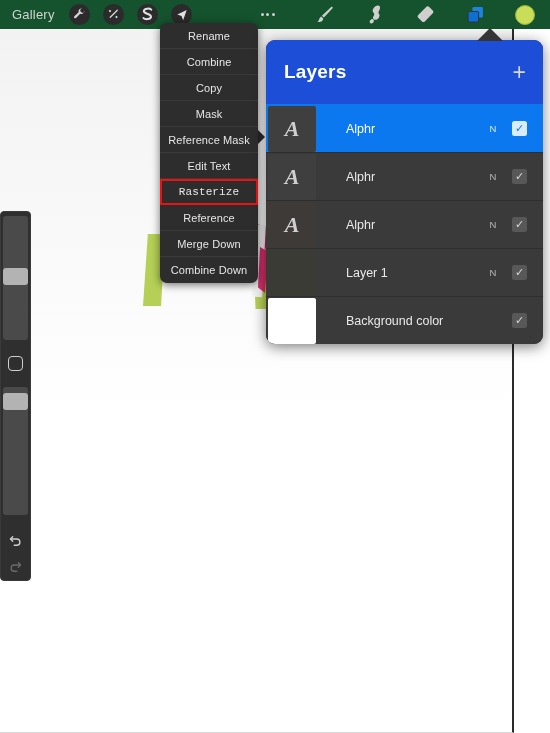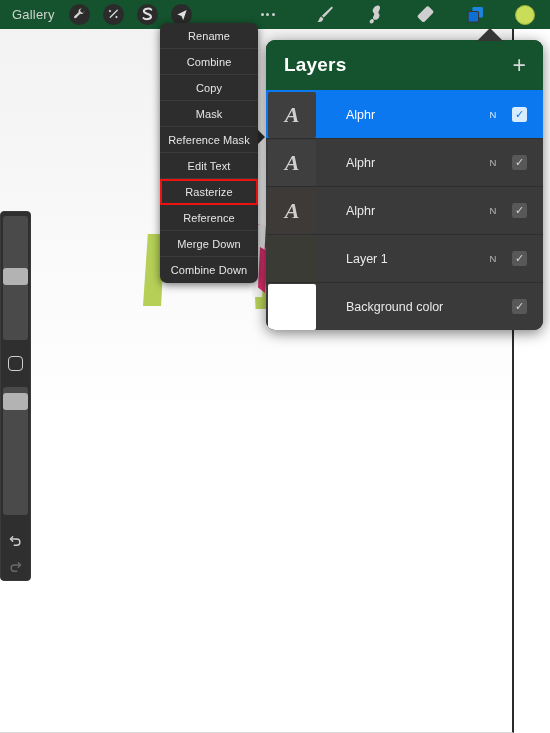--- a/index.html
+++ b/index.html
@@ -166,20 +166,21 @@
     position:relative;
     letter-spacing:.1px;
     white-space:nowrap;
   }
   .menu-item:last-child{ border-bottom:none; }
   .menu-item.highlighted{
     outline:2.5px solid #ee1111;
     outline-offset:-2px;
     z-index:2;
     background:#2d2d2d;
+    font-family:Liberation Mono, monospace;
   }
   #menu-arrow{
     position:absolute;
     left:256px; top:128px;
     width:0;height:0;
     border-top:9px solid transparent;
     border-bottom:9px solid transparent;
     border-left:9px solid #2d2d2d;
     z-index:49;
   }
@@ -198,24 +199,24 @@
   #layers-pointer{
     position:absolute;
     left:477px; top:28px;
     width:0;height:0;
     border-left:13px solid transparent;
     border-right:13px solid transparent;
     border-bottom:13px solid #353535;
     z-index:61;
   }
   #layers-header{
-    height:50px;
+    height:64px;
     display:flex; align-items:center; justify-content:space-between;
     padding:0 17px 0 18px;
-    background:#14532d;
+    background:#1d4ed8;
   }
   #layers-title{
     color:#ffffff;
     font-size:19px;
     font-weight:bold;
     letter-spacing:.2px;
   }
   #add-layer-button{
     color:#d8d8d8;
     font-size:23px;

